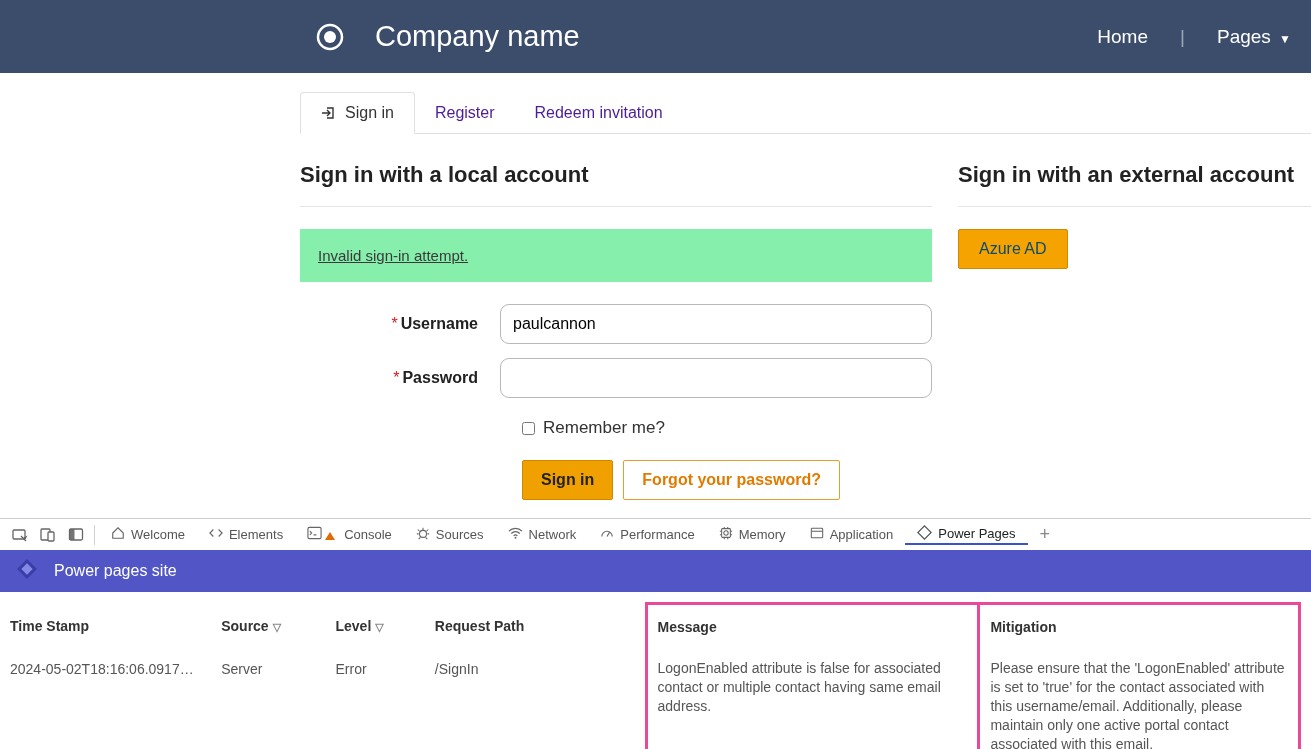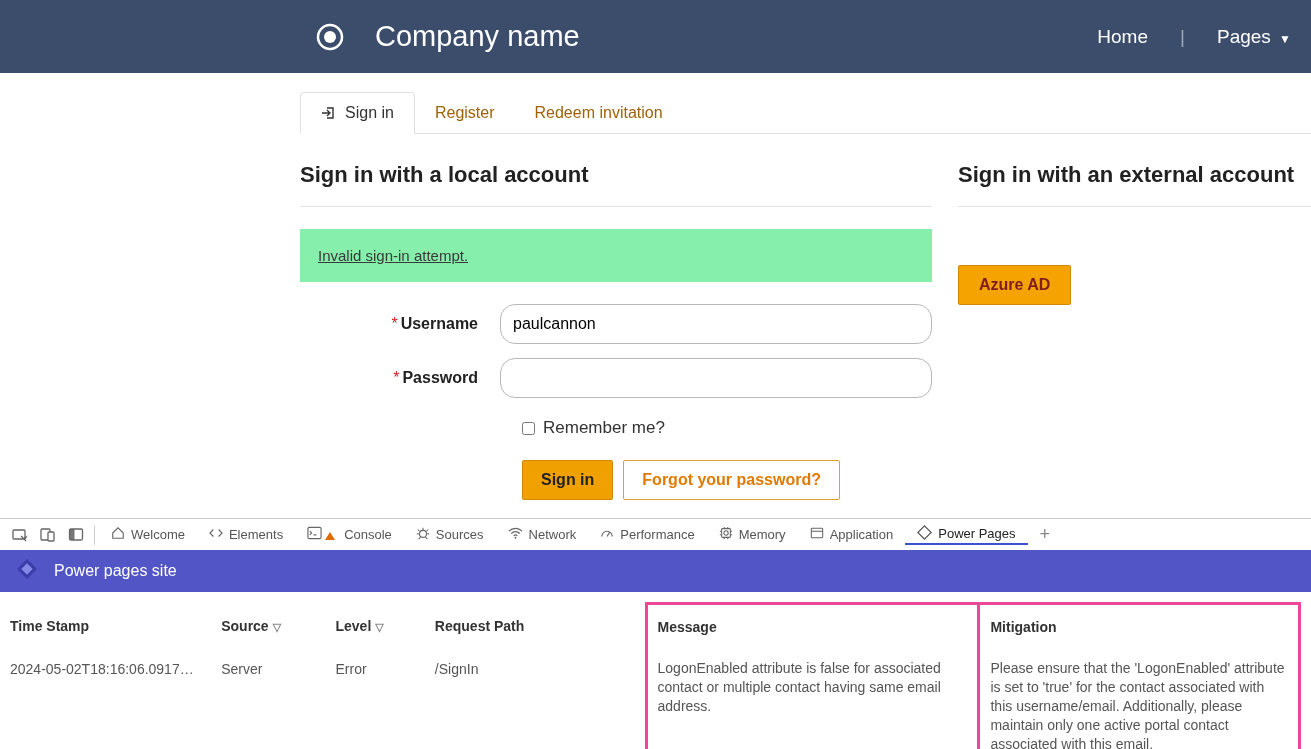--- a/index.html
+++ b/index.html
@@ -13,49 +13,49 @@
   .brand-name { font-size: 29px; font-weight: 500; }
   .brand-icon svg { display: block; }
   .top-nav { margin-left: auto; display: flex; align-items: center; gap: 32px; font-size: 19px; }
   .nav-sep { color: rgba(255,255,255,0.5); }
   .nav-link { color:#fff; cursor:pointer; }
   .caret-down { font-size: 12px; margin-left:3px; }
 
   .content { padding: 0 0 0 300px; max-width: 1311px; }
 
   .tabs-row { margin-top: 19px; border-bottom: 1px solid #e0e0e0; display: flex; }
-  .tab { padding: 11px 20px; font-size: 16px; color: #a16207; cursor: pointer; display:flex; align-items:center; gap:8px;}
+  .tab { padding: 11px 20px; font-size: 16px; color: #4c1d95; cursor: pointer; display:flex; align-items:center; gap:8px;}
   .tab.active { color: #333; border: 1px solid #e0e0e0; border-bottom: 1px solid #fff; margin-bottom: -1px; background:#fff; border-radius:4px 4px 0 0;}
   .signin-icon svg { display:block; }
 
   .twocol { display: flex; gap: 26px; margin-top: 28px; }
   .col-left { flex: 0 0 632px; }
   .col-right { flex: 1; }
 
   .section-title { font-size: 22px; font-weight: 700; color:#222; margin-bottom:10px; }
   .hr { border-top: 1px solid #e4e4e4; margin-top: 18px; }
 
   .error-box {
     background: #86efac; padding: 18px 18px; margin-top: 22px; font-size: 15px;
   }
   .error-box span { text-decoration: underline; color:#3a3a3a; }
 
   .form { margin-top: 22px; }
   .form-row { display:flex; align-items:center; margin-bottom: 14px; }
   .form-label { width: 200px; text-align: right; padding-right: 22px; font-weight:700; font-size:16px; color:#222;}
   .form-label .req { color:#d02020; margin-right:3px; font-weight:400;}
   .form-input {
-    flex:1; height:40px; border:1px solid #b8b8b8; border-radius:15px; padding:0 12px; font-size:16px;
+    flex:1; height:40px; border:1px solid #b8b8b8; border-radius:9px; padding:0 12px; font-size:16px;
   }
   .checkbox-row { padding-left: 222px; display:flex; align-items:center; gap:8px; margin-top:20px; font-size:17px;}
   .btn-row { padding-left: 222px; display:flex; gap:10px; margin-top:22px;}
   .btn { padding: 10px 18px; font-size:16px; font-weight:600; border-radius:2px; cursor:pointer; border:1px solid transparent;}
   .btn-primary { background:#f0a100; border-color:#d08800; color:#222; }
   .btn-outline { background:#fff; border-color:#e0a030; color:#e07b00; }
-  .btn-azure { background:#f5a300; border-color:#d08900; color:#7f1d1d; padding:10px 20px; font-size:16px; font-weight:700;margin-top:36px;}
+  .btn-azure { background:#f5a300; border-color:#d08900; color:#0c4a6e; padding:10px 20px; font-size:16px; font-weight:400;}
 
   .azure-wrap { margin-top:22px; }
 
   
   .devtools {
     border-top:1px solid #ccc; height:32px; display:flex; align-items:center; gap:0;
     font-size:13px; color:#555; margin-top:18px; padding:0 6px;
   }
   .dt-iconbtn { width:28px; height:28px; display:flex; align-items:center; justify-content:center; cursor:pointer;}
   .dt-iconbtn svg { display:block; }

